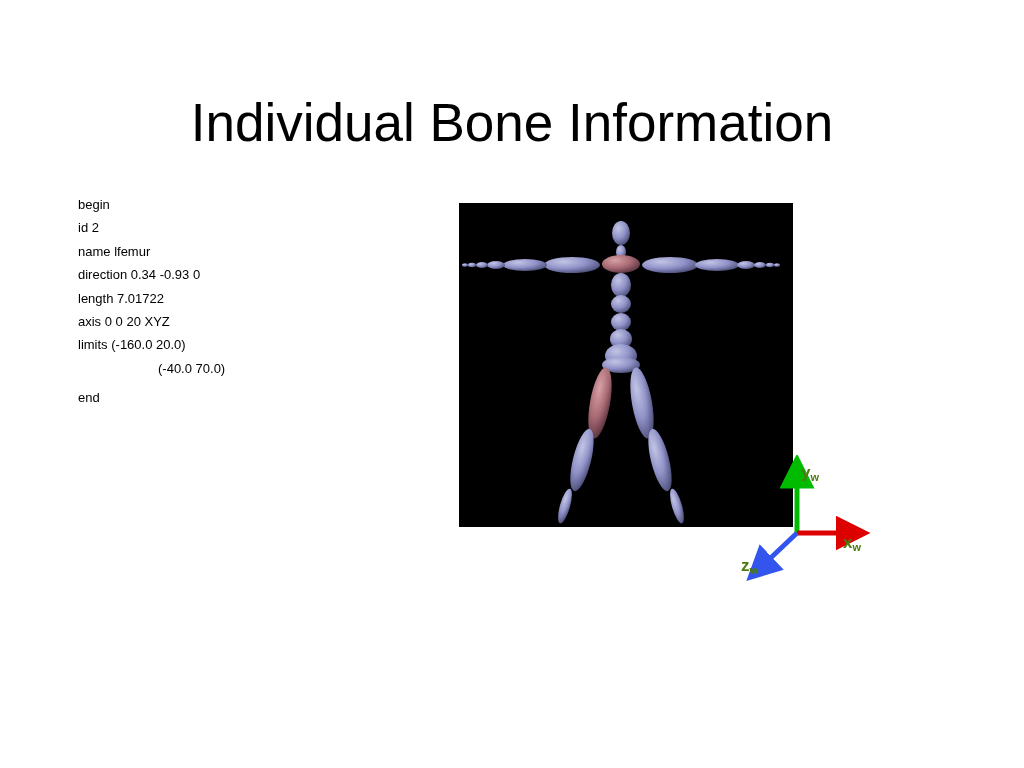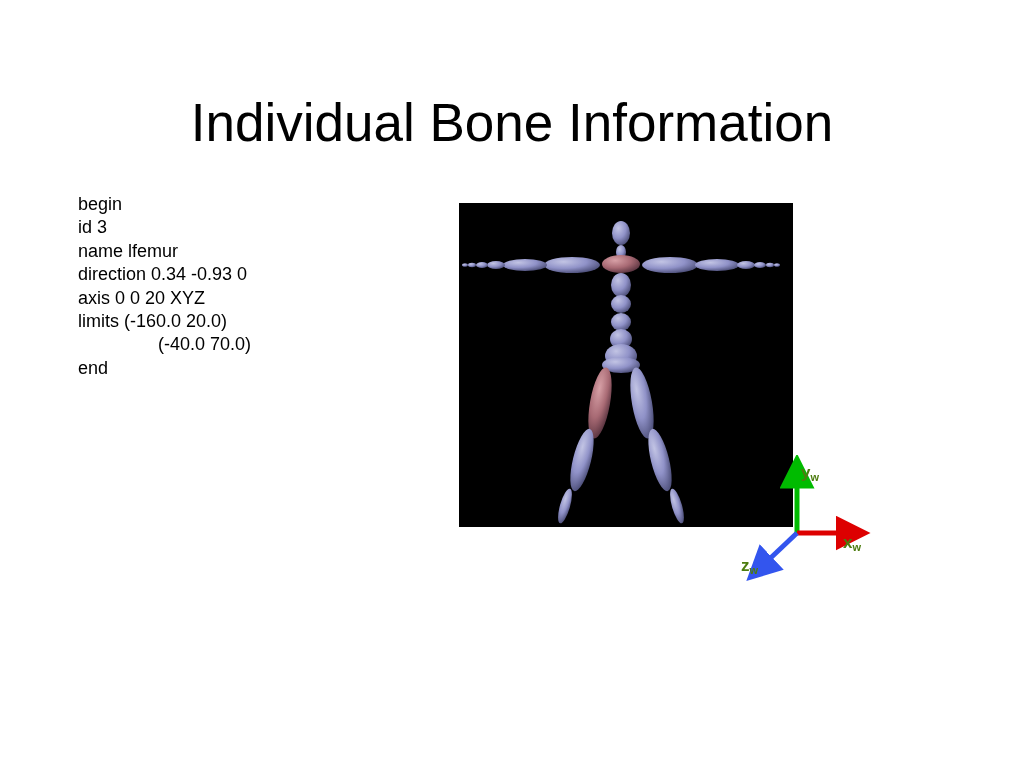--- a/index.html
+++ b/index.html
@@ -31,31 +31,32 @@
     letter-spacing: 0px;
     line-height: 1.1;
     color: #000000;
     white-space: nowrap;
   }
   #bone-spec {
     position: absolute;
     left: 78px;
     top: 193px;
     width: 340px;
-    font-size: 18px;
+    font-size: 13px;
     line-height: 23.4px;
     color: #000000;
   }
   #bone-spec .spec-line {
     white-space: pre;
   }
   #bone-spec .indent {
     padding-left: 80px;
   }
   #bone-spec .gap-before {
+    margin-top: 6px;
   }
 
   
   #figure-panel {
     position: absolute;
     left: 459px;
     top: 203px;
     width: 334px;
     height: 324px;
     background: #000000;
@@ -96,23 +97,24 @@
 </style>
 </head>
 <body>
 
 <div id="slide">
 
   <h1 id="slide-title">Individual Bone Information</h1>
 
   <div id="bone-spec">
     <div class="spec-line">begin</div>
-    <div class="spec-line">id 3</div>
+    <div class="spec-line">id 2</div>
     <div class="spec-line">name lfemur</div>
     <div class="spec-line">direction 0.34 -0.93 0</div>
+    <div class="spec-line">length 7.01722</div>
     <div class="spec-line">axis 0 0 20 XYZ</div>
     <div class="spec-line">limits (-160.0 20.0)</div>
     <div class="spec-line indent">(-40.0 70.0)</div>
     <div class="spec-line gap-before">end</div>
   </div>
 
   <div id="figure-panel">
     <svg width="334" height="324" viewBox="0 0 334 324" xmlns="http://www.w3.org/2000/svg" aria-hidden="true">
       <defs>
         <radialGradient id="boneGrad" cx="35%" cy="30%" r="75%">

